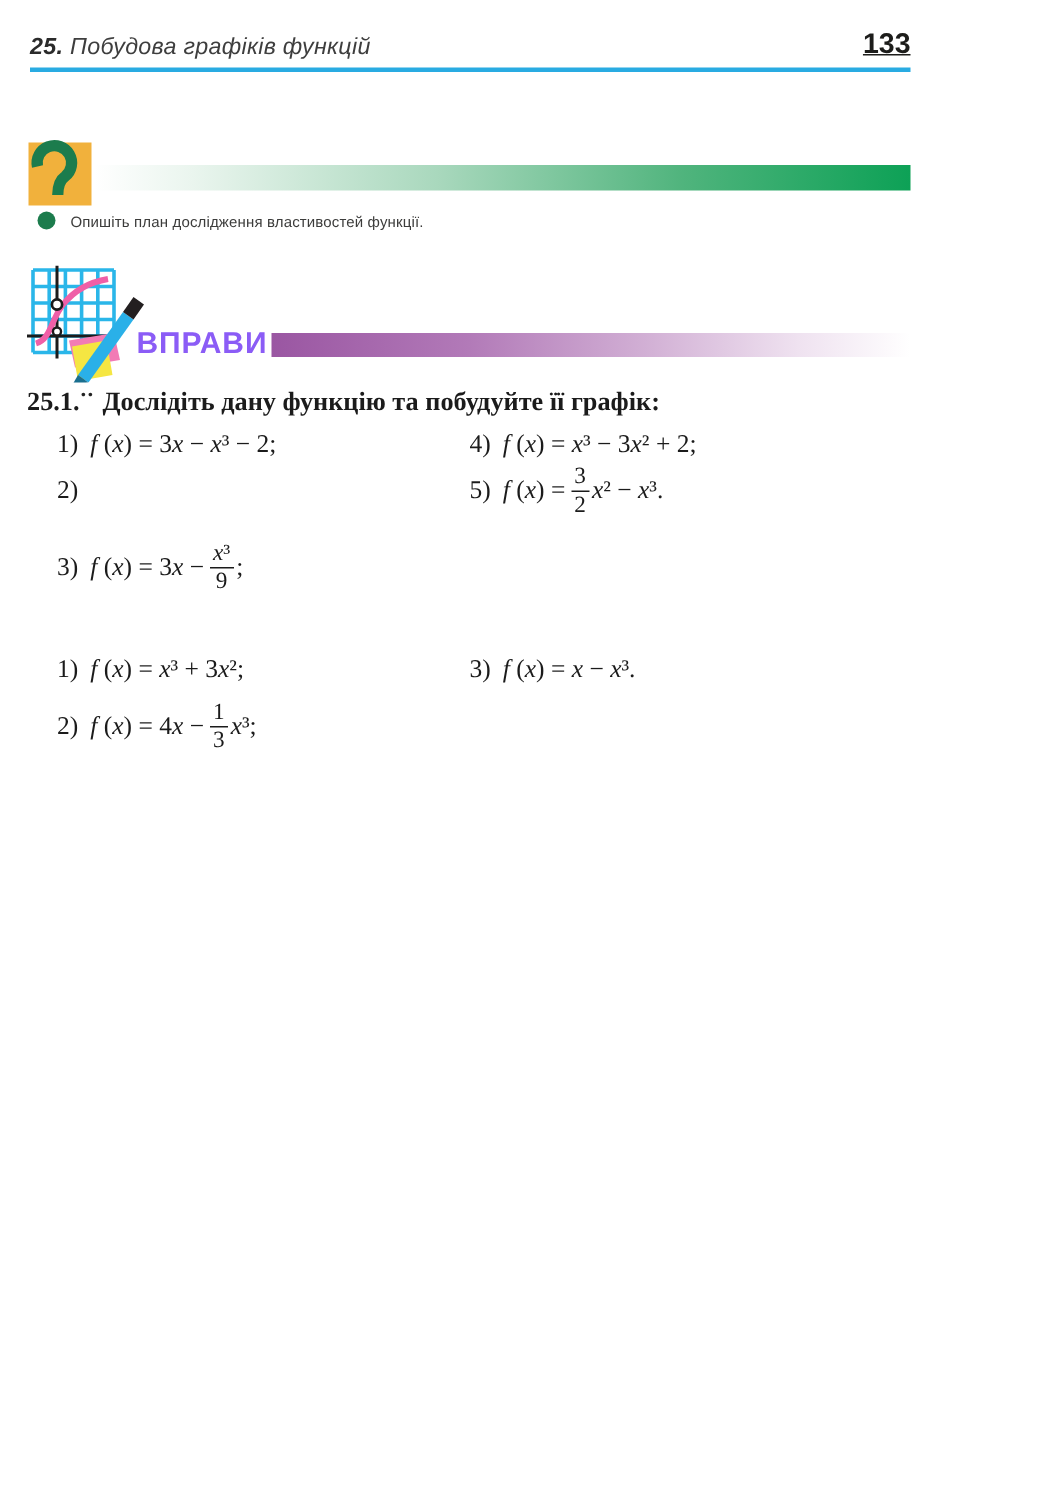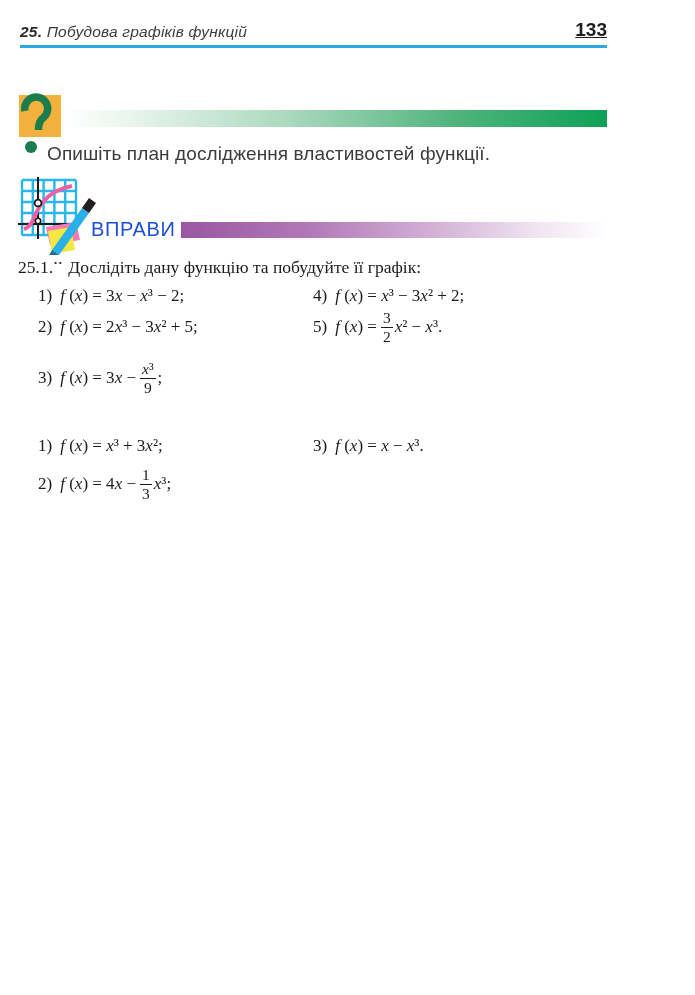--- a/index.html
+++ b/index.html
@@ -19,37 +19,37 @@
   }
   .header-rule { position:absolute; left:0; top:45px; width:100%; height:3px; background:#29abe2; }
 
   
   .q-icon { position:absolute; left:14px; top:90px; }
   .q-bar {
     position:absolute; left:63px; top:110px; width:544px; height:17px;
     background:linear-gradient(90deg,#ffffff 0%,#eaf5ee 12%,#a9d8bd 42%,#50b47d 72%,#0da156 100%);
   }
   .q-text {
-    position:absolute; left:47px; top:143px; font-size:19px; color:#3c3c3b; letter-spacing:0.1px;
+    position:absolute; left:47px; top:143px; font-size:10px; color:#3c3c3b; letter-spacing:0.1px;
   }
 
   
   .ex-icon { position:absolute; left:12px; top:177px; }
   .ex-title {
-    position:absolute; left:91px; top:218px; font-size:20px; font-weight:normal;
-    color:#1d4ed8; letter-spacing:0.6px;
+    position:absolute; left:91px; top:218px; font-size:20px; font-weight:bold;
+    color:#8b5cf6; letter-spacing:0.6px;
   }
   .ex-bar {
     position:absolute; left:181px; top:222px; width:439px; height:16px;
     background:linear-gradient(90deg,#9a56a2 0%,#b27ab8 30%,#d3b2d6 58%,#efe2f0 80%,#ffffff 97%);
   }
 
   
   .serif { font-family:"Liberation Serif", serif; color:#1b1b1b; }
-  .ex-heading { position:absolute; font-size:17.5px; font-weight:normal; white-space:nowrap; }
+  .ex-heading { position:absolute; font-size:17.5px; font-weight:bold; white-space:nowrap; }
   .ex-heading .dots {
     display:inline-block; font-size:9px; letter-spacing:1.5px;
     position:relative; top:-7px; margin:0 5px 0 1px; color:#222;
   }
   .green-num { color:#2aa563; }
   .item {
     position:absolute; display:flex; align-items:center;
     font-size:17px; line-height:1.2; white-space:nowrap;
   }
   .item .lbl { margin-right:8px; }
@@ -117,21 +117,20 @@
     <span class="lbl">1)</span>
     <span><i>f</i> (<i>x</i>) = 3<i>x</i> − <i>x</i>³ − 2;</span>
   </div>
   <div class="item serif" style="left:313px; top:286px;">
     <span class="lbl">4)</span>
     <span><i>f</i> (<i>x</i>) = <i>x</i>³ − 3<i>x</i>² + 2;</span>
   </div>
 
   <div class="item serif" style="left:38px; top:305px; height:44px;">
     <span class="lbl">2)</span>
-    <span><i>f</i> (<i>x</i>) = 2<i>x</i>³ − 3<i>x</i>² + 5;</span>
   </div>
   <div class="item serif" style="left:313px; top:305px; height:44px;">
     <span class="lbl">5)</span>
     <span><i>f</i> (<i>x</i>) =</span>
     <span class="frac">
       <span class="num">3</span>
       <span class="den">2</span>
     </span>
     <span><i>x</i>² − <i>x</i>³.</span>
   </div>

